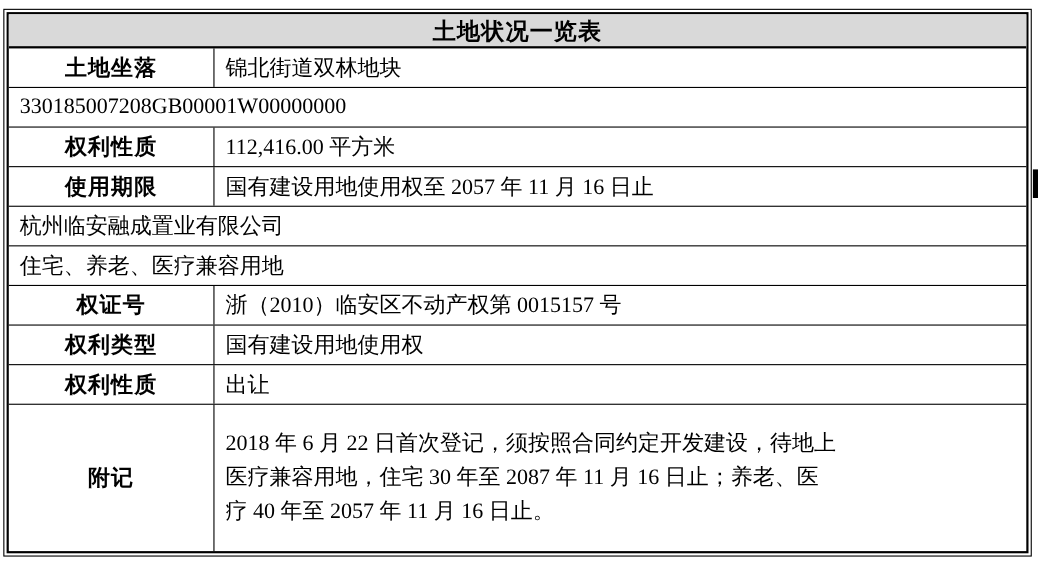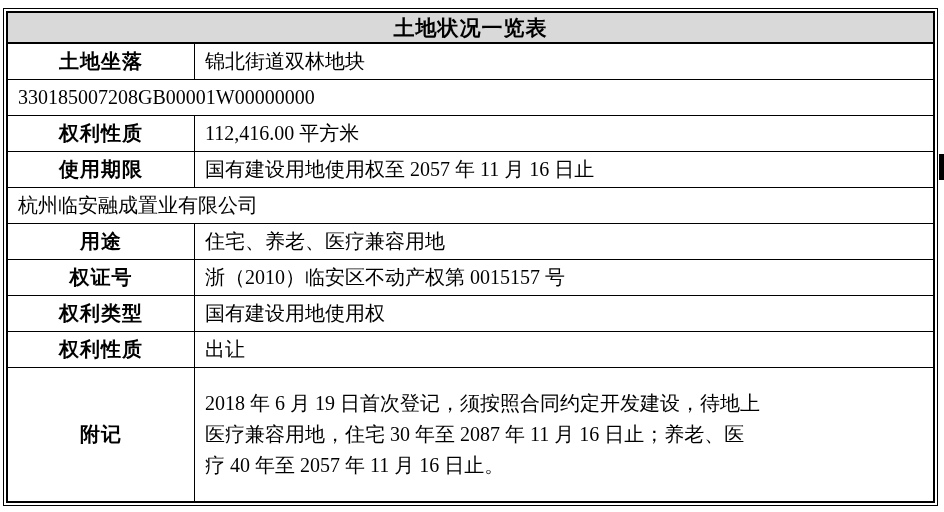--- a/index.html
+++ b/index.html
@@ -124,21 +124,20 @@
       <div class="data-row">
         <div class="label-cell">使用期限</div>
         <div class="value-cell">国有建设用地使用权至 2057 年 11 月 16 日止</div>
       </div>
 
       <div class="data-row">
         <div class="value-cell">杭州临安融成置业有限公司</div>
       </div>
 
       <div class="data-row">
-        <div class="label-cell">用途</div>
         <div class="value-cell">住宅、养老、医疗兼容用地</div>
       </div>
 
       <div class="data-row">
         <div class="label-cell">权证号</div>
         <div class="value-cell">浙（2010）临安区不动产权第 0015157 号</div>
       </div>
 
       <div class="data-row">
         <div class="label-cell">权利类型</div>
@@ -146,21 +145,21 @@
       </div>
 
       <div class="data-row">
         <div class="label-cell">权利性质</div>
         <div class="value-cell">出让</div>
       </div>
 
       <div class="data-row remark-row">
         <div class="label-cell">附记</div>
         <div class="value-cell">
-          <span class="remark-line">2018 年 6 月 19 日首次登记，须按照合同约定开发建设，待地上</span>
+          <span class="remark-line">2018 年 6 月 22 日首次登记，须按照合同约定开发建设，待地上</span>
           <span class="remark-line">医疗兼容用地，住宅 30 年至 2087 年 11 月 16 日止；养老、医</span>
           <span class="remark-line">疗 40 年至 2057 年 11 月 16 日止。</span>
         </div>
       </div>
 
     </div>
   </div>
 
   <div class="scrollbar-thumb"></div>
 

